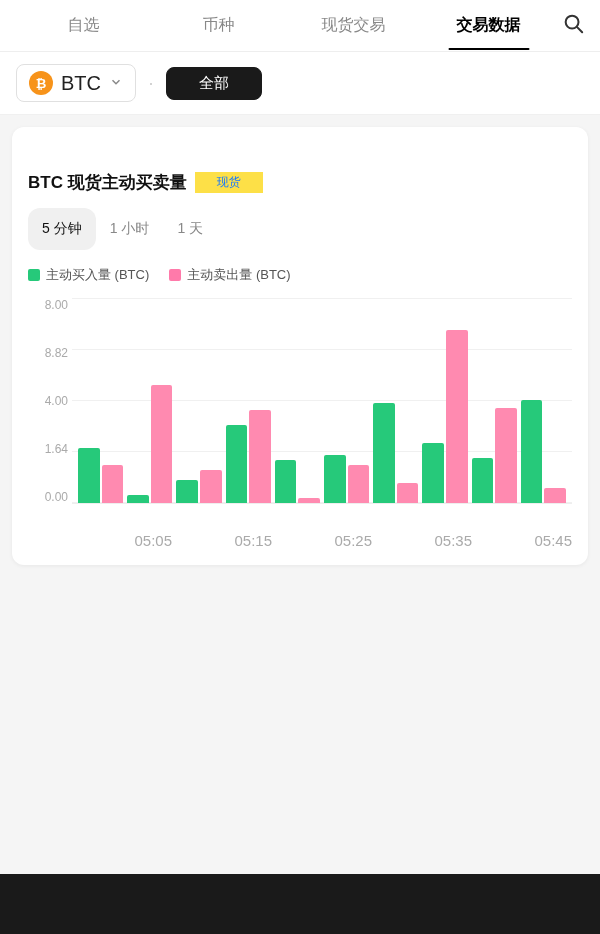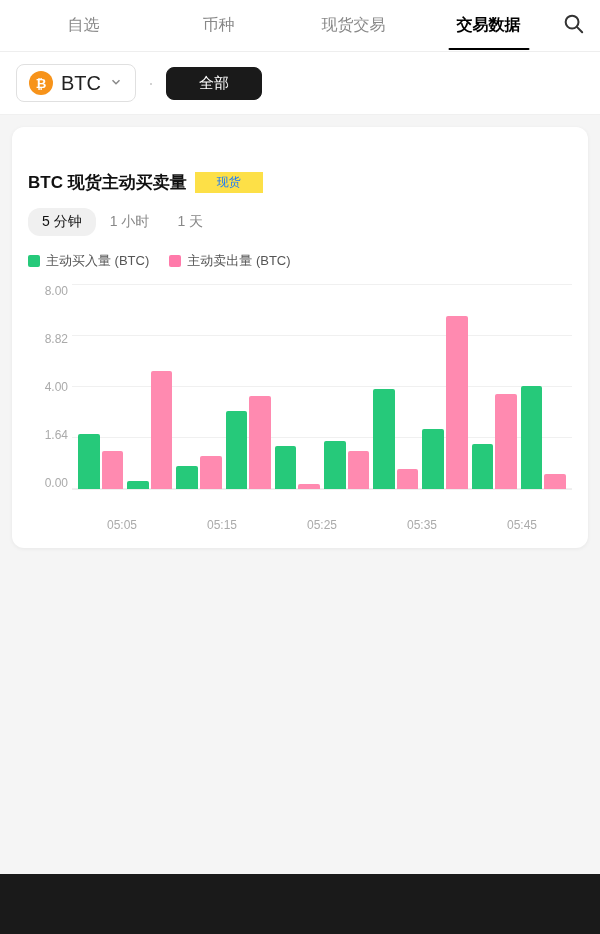--- a/index.html
+++ b/index.html
@@ -143,21 +143,21 @@
       font-weight: 500;
     }
 
     
     .time-selector {
       display: flex;
       gap: 0;
       margin-bottom: 16px;
     }
     .time-btn {
-      padding: 5px 14px;
+      padding: 12px 14px;
       border-radius: 12px;
       border: none;
       background: transparent;
       font-size: 14px;
       color: #888;
       cursor: pointer;
     }
     .time-btn.active {
       background: #f0f0f0;
       color: #111;
@@ -247,22 +247,22 @@
     .bar-green { background: #26c97a; }
     .bar-pink  { background: #ff8ab0; }
 
     .x-axis {
       display: flex;
       padding-left: 44px;
       margin-top: 4px;
     }
     .x-label {
       flex: 1;
-      text-align: center;
-      font-size: 12px;
+      text-align: right;
+      font-size: 15px;
       color: #aaa;
     }
 
     
     .bottom-bar {
       background: #1a1a1a;
       height: 60px;
       position: fixed;
       bottom: 0;
       width: 600px;

